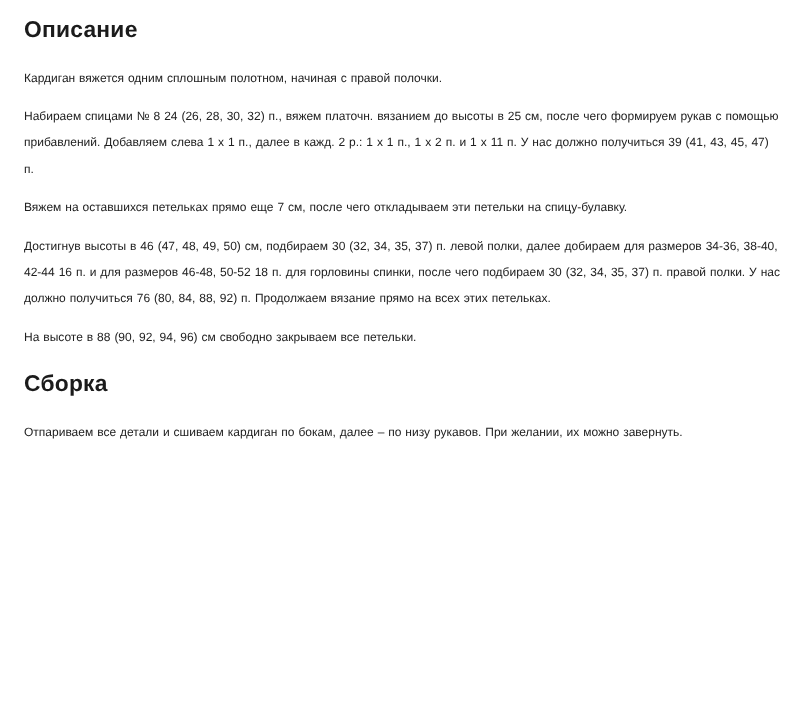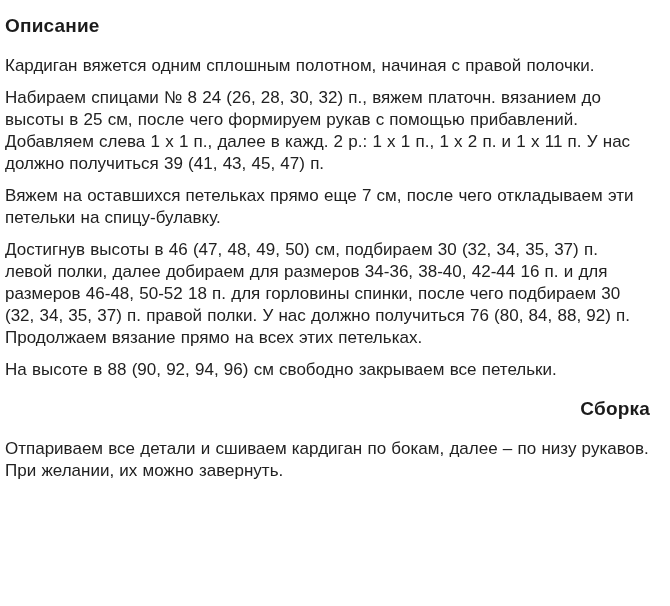--- a/index.html
+++ b/index.html
@@ -11,37 +11,36 @@
     width: 670px;
     height: 606px;
     overflow: hidden;
     font-family: "Liberation Sans", "DejaVu Sans", sans-serif;
     -webkit-font-smoothing: antialiased;
   }
   .page {
     box-sizing: border-box;
     width: 670px;
     height: 530px;
-    padding: 14px 20px 0 5px;
+    padding: 14px 20px 0 20px;
     background: #ffffff;
   }
   .section-heading {
     font-size: 19px;
     line-height: 24px;
     font-weight: 700;
     color: #1b1b1b;
     letter-spacing: 0.2px;
     margin: 0 0 17px 0;
   }
   .doc-section--assembly .section-heading {
     margin-top: 16px;
-    text-align: right;
   }
   .para {
-    font-size: 17px;
+    font-size: 10px;
     line-height: 22px;
     color: #212121;
     margin: 0 0 10px 0;
     word-spacing: 0.5px;
   }
 </style>
 </head>
 <body>
 
 <main class="page">

